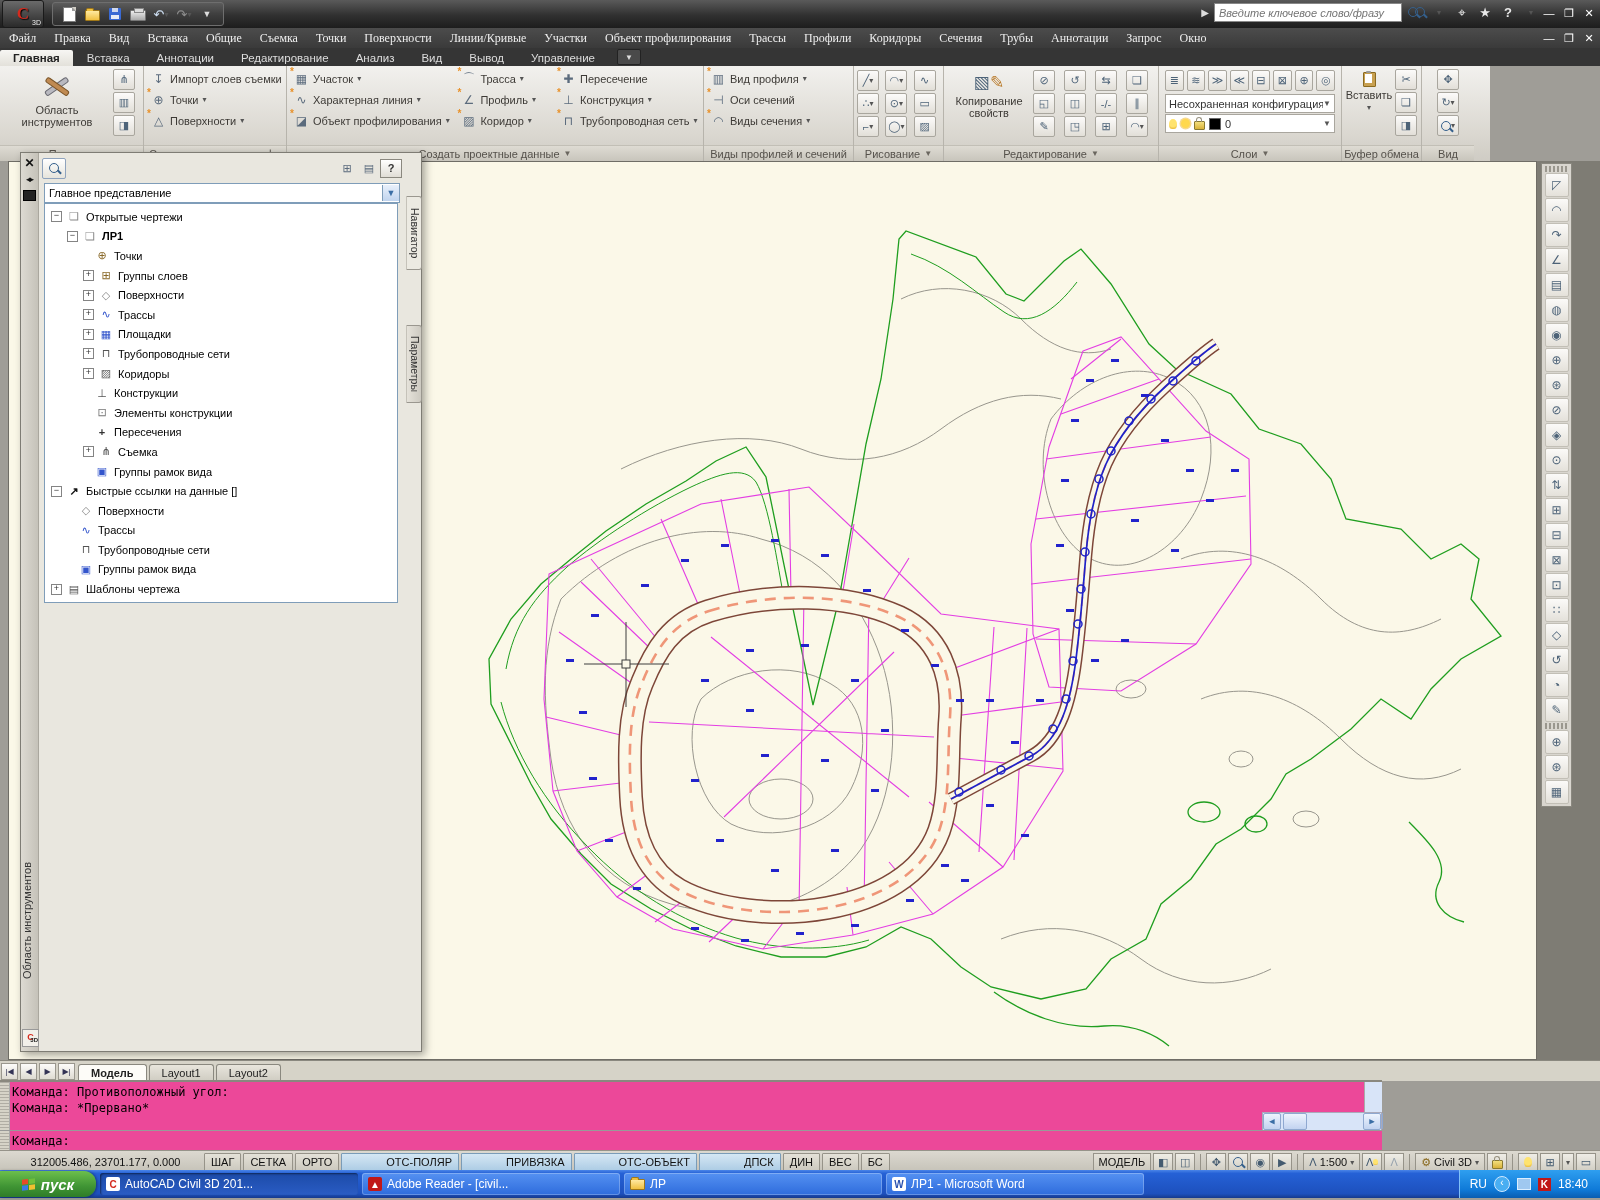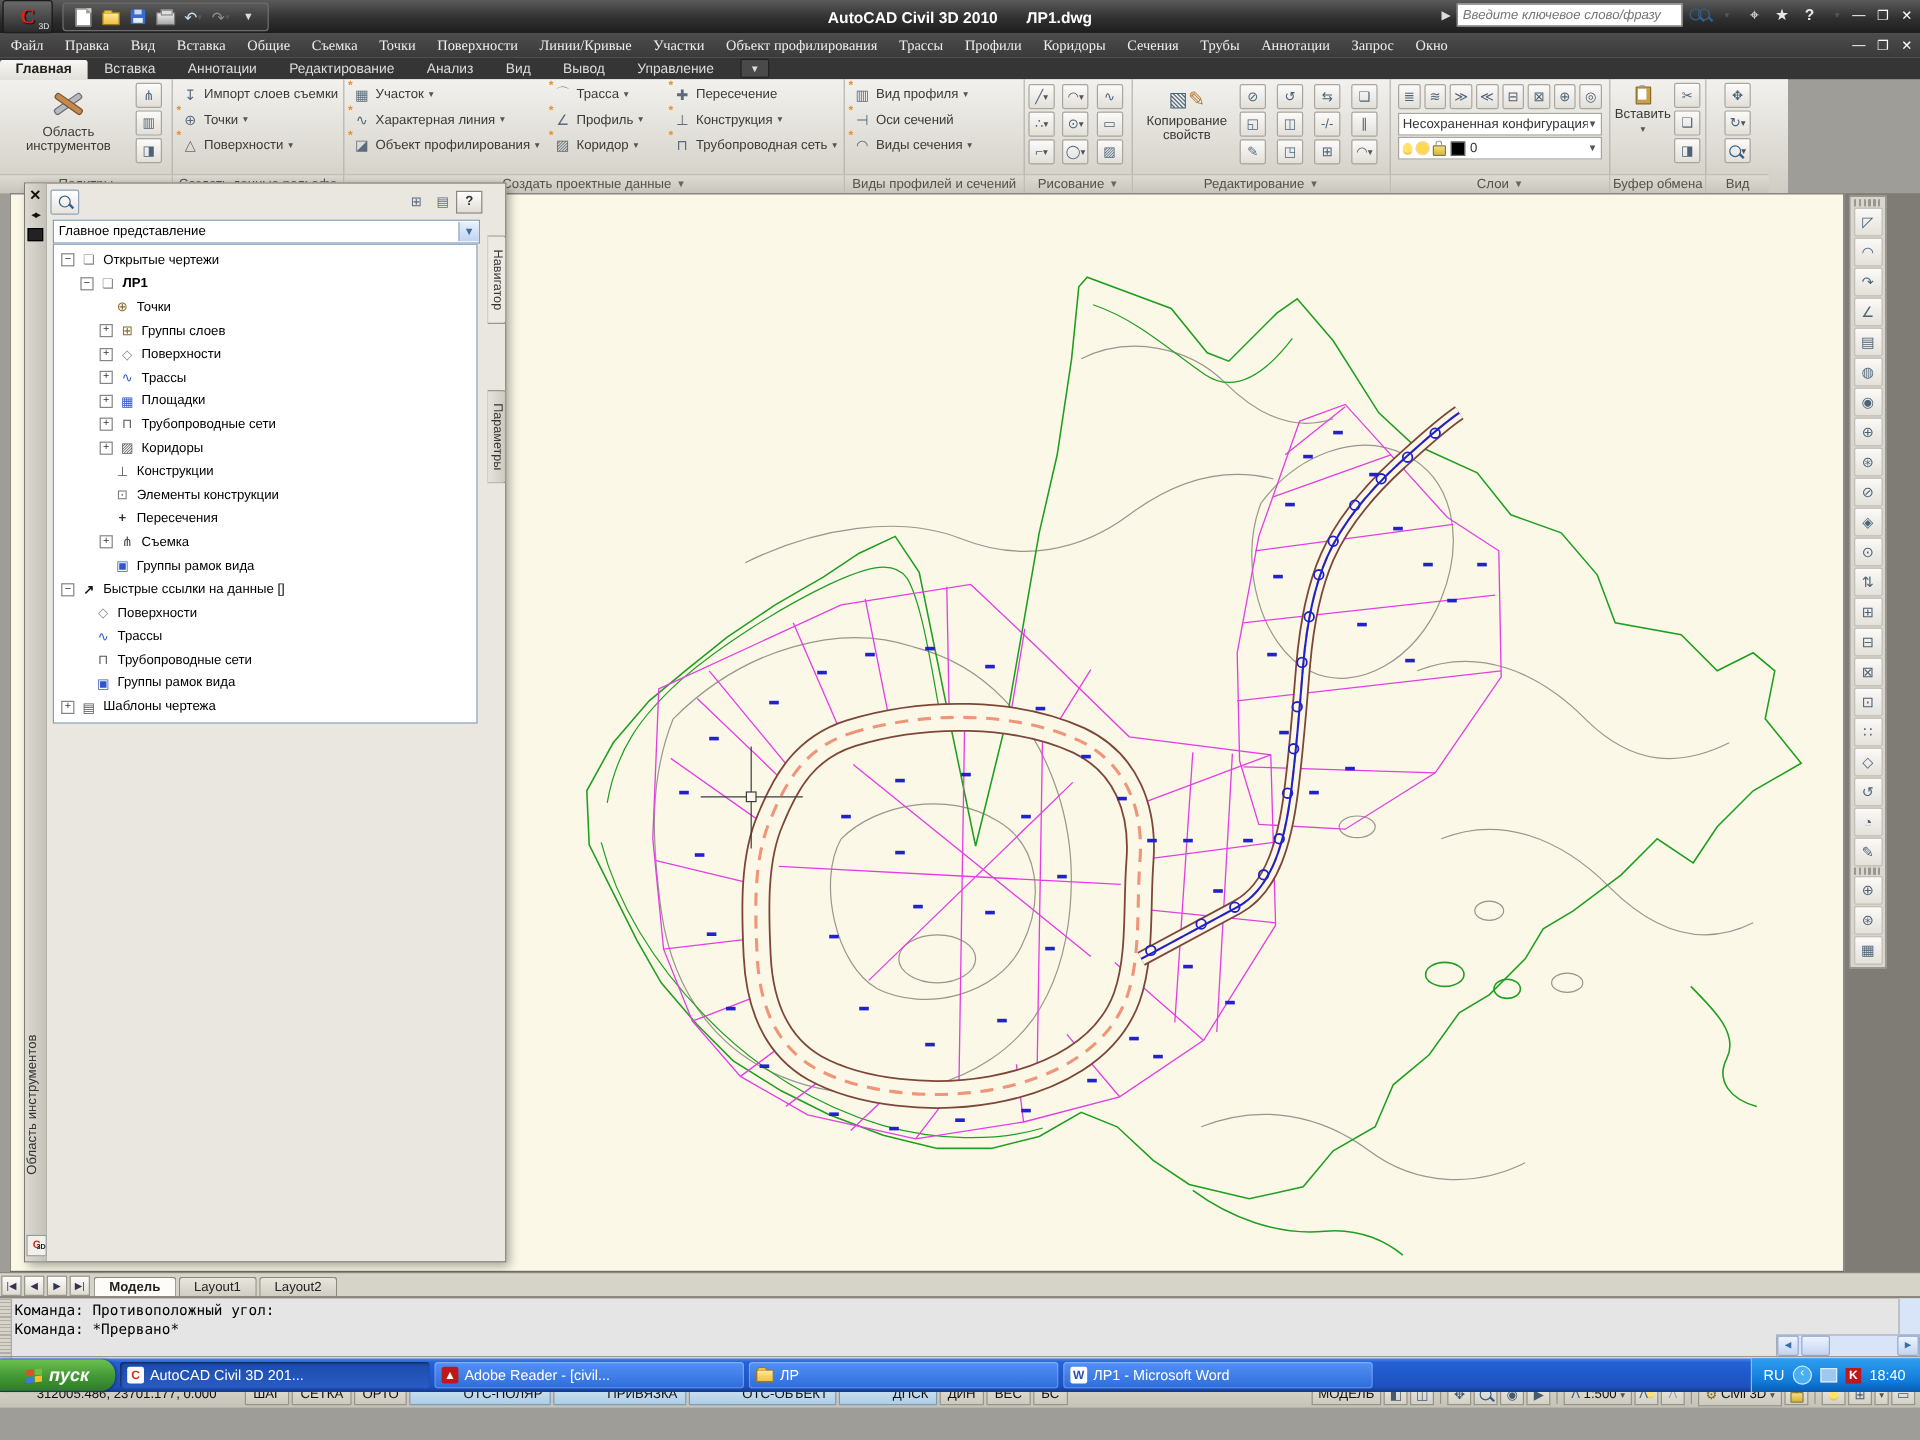--- a/index.html
+++ b/index.html
@@ -137,21 +137,21 @@
   #ptabset{top:172px;height:78px;}
 
   
   #modeltabs{position:absolute;left:0;top:1060px;width:1600px;height:20px;background:#d6d3c8;border-top:1px solid #8a887f;display:flex;align-items:flex-end;font-size:11px;color:#222;}
   .mtarr{width:15px;height:15px;border:1px solid #9a978e;background:linear-gradient(#fdfcfa,#dedbd2);margin:0 1px 1px 1px;
     display:flex;align-items:center;justify-content:center;font-size:8px;color:#335;}
   .mtab{padding:2px 12px;border:1px solid #8a887f;border-bottom:none;border-radius:3px 3px 0 0;background:linear-gradient(#e8e5dc,#cfccc2);margin-left:2px;}
   .mtab.active{background:#fdfcf8;font-weight:bold;}
 
   
-  #cmdwin{position:absolute;left:0;top:1080px;width:1600px;height:70px;background:#e5e5e5;border-top:2px solid #8a887f;font-family:"DejaVu Sans Mono",monospace;font-size:12px;color:#000;}
+  #cmdwin{position:absolute;left:0;top:1080px;width:1382px;height:70px;background:#ec4899;border-top:2px solid #8a887f;font-family:"DejaVu Sans Mono",monospace;font-size:12px;color:#000;}
   #cmddrag{position:absolute;left:0;top:0;width:9px;height:100%;background:#d6d3c8 repeating-linear-gradient(0deg,#b0ada4 0 1px,transparent 1px 3px);border-right:1px solid #aaa;}
   #cmdhist{position:absolute;left:12px;top:2px;right:18px;height:44px;line-height:16px;white-space:pre;}
   #cmdsep{position:absolute;left:0;right:0;top:48px;border-top:1px solid #999;}
   #cmdprompt{position:absolute;left:12px;top:51px;line-height:16px;}
   #vscroll{position:absolute;right:0px;top:0;width:17px;height:48px;background:#d8e4f8;border-left:1px solid #aaa;}
   #vscroll .sb{position:absolute;bottom:0;left:0;width:16px;height:16px;background:linear-gradient(#eef4fe,#c2d3f0);border:1px solid #8fa8d0;color:#3a6ea5;font-size:8px;text-align:center;line-height:14px;border-radius:2px;}
   #hscroll{position:absolute;right:0;top:30px;width:118px;height:17px;background:#d8e4f8;border:1px solid #aab;display:flex;justify-content:space-between;}
   .hsb{width:16px;height:15px;background:linear-gradient(#eef4fe,#c2d3f0);border:1px solid #8fa8d0;color:#3a6ea5;font-size:9px;text-align:center;line-height:14px;border-radius:2px;}
   .hth{width:22px;height:15px;background:linear-gradient(#eef4fe,#c2d3f0);border:1px solid #8fa8d0;border-radius:2px;margin-left:2px;}
 
@@ -160,21 +160,21 @@
     display:flex;align-items:center;font-size:11px;color:#111;}
   #coords{width:195px;padding-left:8px;text-align:center;}
   .stoggle{padding:2px 6px;margin:0 1px;border:1px solid #969389;background:linear-gradient(#e4e1d8,#ccc9bf);border-radius:1px;}
   .stoggle[data-active="true"]{background:linear-gradient(#d5e7f4,#aecde5);border-color:#7a9cb8;padding-left:44px;}
   #sright{margin-left:auto;display:flex;align-items:center;gap:2px;padding-right:4px;}
   .sbox{padding:2px 5px;border:1px solid #969389;background:linear-gradient(#e4e1d8,#ccc9bf);display:flex;align-items:center;gap:3px;}
   .sico{width:18px;height:16px;border:1px solid #969389;background:linear-gradient(#efede6,#d2cfc5);display:flex;align-items:center;justify-content:center;color:#445b70;font-size:11px;}
   .ssep{width:1px;height:16px;background:#969389;margin:0 3px;}
 
   
-  #taskbar{position:absolute;left:0;top:1132px;width:1600px;height:28px;
+  #taskbar{position:absolute;left:0;top:1170px;width:1600px;height:28px;
     background:linear-gradient(#4a85e8,#2561d6 12%,#1d50bd 85%,#15398c);display:flex;align-items:center;color:#fff;}
   #startbtn{height:26px;width:96px;background:linear-gradient(#6cbf4c,#3f9434 60%,#2f7c28);border-radius:0 12px 12px 0;
     display:flex;align-items:center;justify-content:center;gap:6px;font-weight:bold;font-style:italic;font-size:15px;box-shadow:1px 0 3px rgba(0,0,0,.4);}
   #flag{display:grid;grid-template-columns:6px 6px;grid-template-rows:5px 5px;gap:1px;transform:skewY(-6deg);}
   #flag i{display:block;}
   .task{width:258px;height:22px;margin-left:4px;border-radius:3px;background:linear-gradient(#5591f2,#3b7bе8 40%,#2e6cdc);
     background:linear-gradient(#5591f2,#2e6cdc);box-shadow:inset 0 0 0 1px rgba(255,255,255,.25);display:flex;align-items:center;gap:5px;padding:0 6px;font-size:12px;box-sizing:border-box;white-space:nowrap;overflow:hidden;}
   .task.active{background:linear-gradient(#1c4ba8,#2a5cc4);box-shadow:inset 1px 1px 2px rgba(0,0,0,.5);}
   .tico16{width:14px;height:14px;border-radius:2px;display:inline-flex;align-items:center;justify-content:center;font-size:10px;font-weight:bold;flex:none;}
   #tray{margin-left:auto;height:28px;background:linear-gradient(#2f9ff0,#0f7ad8 70%,#0a5cb0);border-left:1px solid #7fc0f8;
@@ -202,23 +202,20 @@
         </span>
       <span class="qbtn">
           <span class="floppy"></span>
         </span>
       <span class="qbtn">
           <span class="printer"></span>
         </span>
       <span class="qbtn" style="color:#cfe0f4;font-size:13px;">↶<span class="dd">▾</span></span>
       <span class="qbtn" style="color:#8f8f8f;font-size:13px;">↷<span class="dd">▾</span></span>
       <span class="qbtn" style="color:#ddd;font-size:9px;">▼</span>
-    </div>
-    <div id="titletext">
-      <span>AutoCAD Civil 3D 2010</span><span>ЛР1.dwg</span>
     </div>
     <div id="infocenter">
       <span class="ic-arrow">▶</span>
       <input class="ic-input" placeholder="Введите ключевое слово/фразу" style="">
       <span class="icb"><span class="mag"></span><span class="mag" style="margin-left:-3px;"></span></span>
       <span class="icb dd">▾</span>
       <span class="icb">⌖</span>
       <span class="icb">★</span>
       <span class="icb" style="font-weight:bold;">?</span>
       <span class="icb dd">▾</span>

